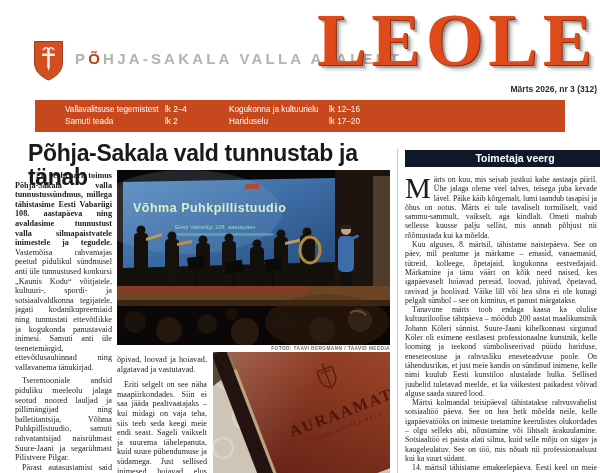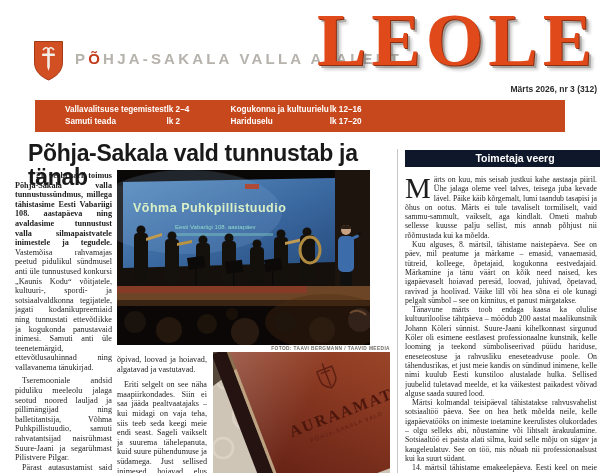--- a/index.html
+++ b/index.html
@@ -15,21 +15,21 @@
          font-family:"Liberation Serif",serif;font-weight:700;font-size:74px;line-height:92px;
          color:#e04a1b;letter-spacing:5px;
          text-shadow:1px 1px 0 #8a2d11,3px 3px 0 rgba(130,125,120,.55),5px 5px 3px rgba(0,0,0,.18);}
   .issue{right:3px;top:84px;font-size:8.5px;font-weight:700;color:#2b2b2b;}
 
   
   .navbar{left:35px;top:100px;width:530px;height:32px;background:#c8481d;
           display:grid;grid-template-columns:1fr 1fr 1fr;column-gap:18px;
           padding:5px 26px 5px 30px;box-sizing:border-box;align-content:center;}
   .navcol{display:flex;flex-direction:column;justify-content:space-between;height:22px;}
-  .navrow{display:flex;color:#fff;font-size:8.2px;font-weight:700;line-height:10px;white-space:nowrap;}
+  .navrow{display:flex;color:#fff;font-size:8.2px;font-weight:400;line-height:10px;white-space:nowrap;}
   .navrow .lbl{flex:1;}
   .navrow .pg{width:46px;}
 
   
   .headline{left:28px;top:141px;width:365px;font-size:23px;font-weight:700;color:#191919;
             letter-spacing:-0.3px;line-height:24px;}
 
   
   .serif{font-family:"Liberation Serif",serif;color:#1d1d1d;text-align:justify;}
   .colL{left:15px;top:171px;width:97px;height:302px;overflow:hidden;
@@ -38,21 +38,21 @@
         font-size:8.2px;line-height:9.6px;}
   .colL p,.colM p,.colR p{margin:0 0 4px 0;}
   .colL p.noindent,.colM p.noindent{text-indent:0;}
   .colL p.ind,.colM p.ind{text-indent:7px;margin-bottom:0;}
   .lead b{font-weight:700;margin-left:21px;}
 
   .caption{left:117px;top:346px;width:273px;text-align:right;font-size:4.8px;
            letter-spacing:.4px;color:#6f6a64;font-weight:700;}
 
   
-  .photo1{left:117px;top:170px;width:253px;height:175px;overflow:hidden;}
+  .photo1{left:117px;top:170px;width:273px;height:175px;overflow:hidden;}
   .photo2{left:213px;top:352px;width:177px;height:121px;overflow:hidden;}
   .photo1 svg,.photo2 svg{display:block;}
 
   
   .divider{left:397px;top:149px;width:1px;height:324px;background:#c9c7c4;}
   .edHead{left:405px;top:150px;width:220px;height:17px;background:#0f172a;color:#fff;
           font-size:10.5px;font-weight:700;text-align:center;line-height:17px;}
   .colR{left:405px;top:175px;width:192px;height:298px;overflow:hidden;
         font-size:7.8px;line-height:9.3px;}
   .colR p{margin:0;text-indent:7px;}

